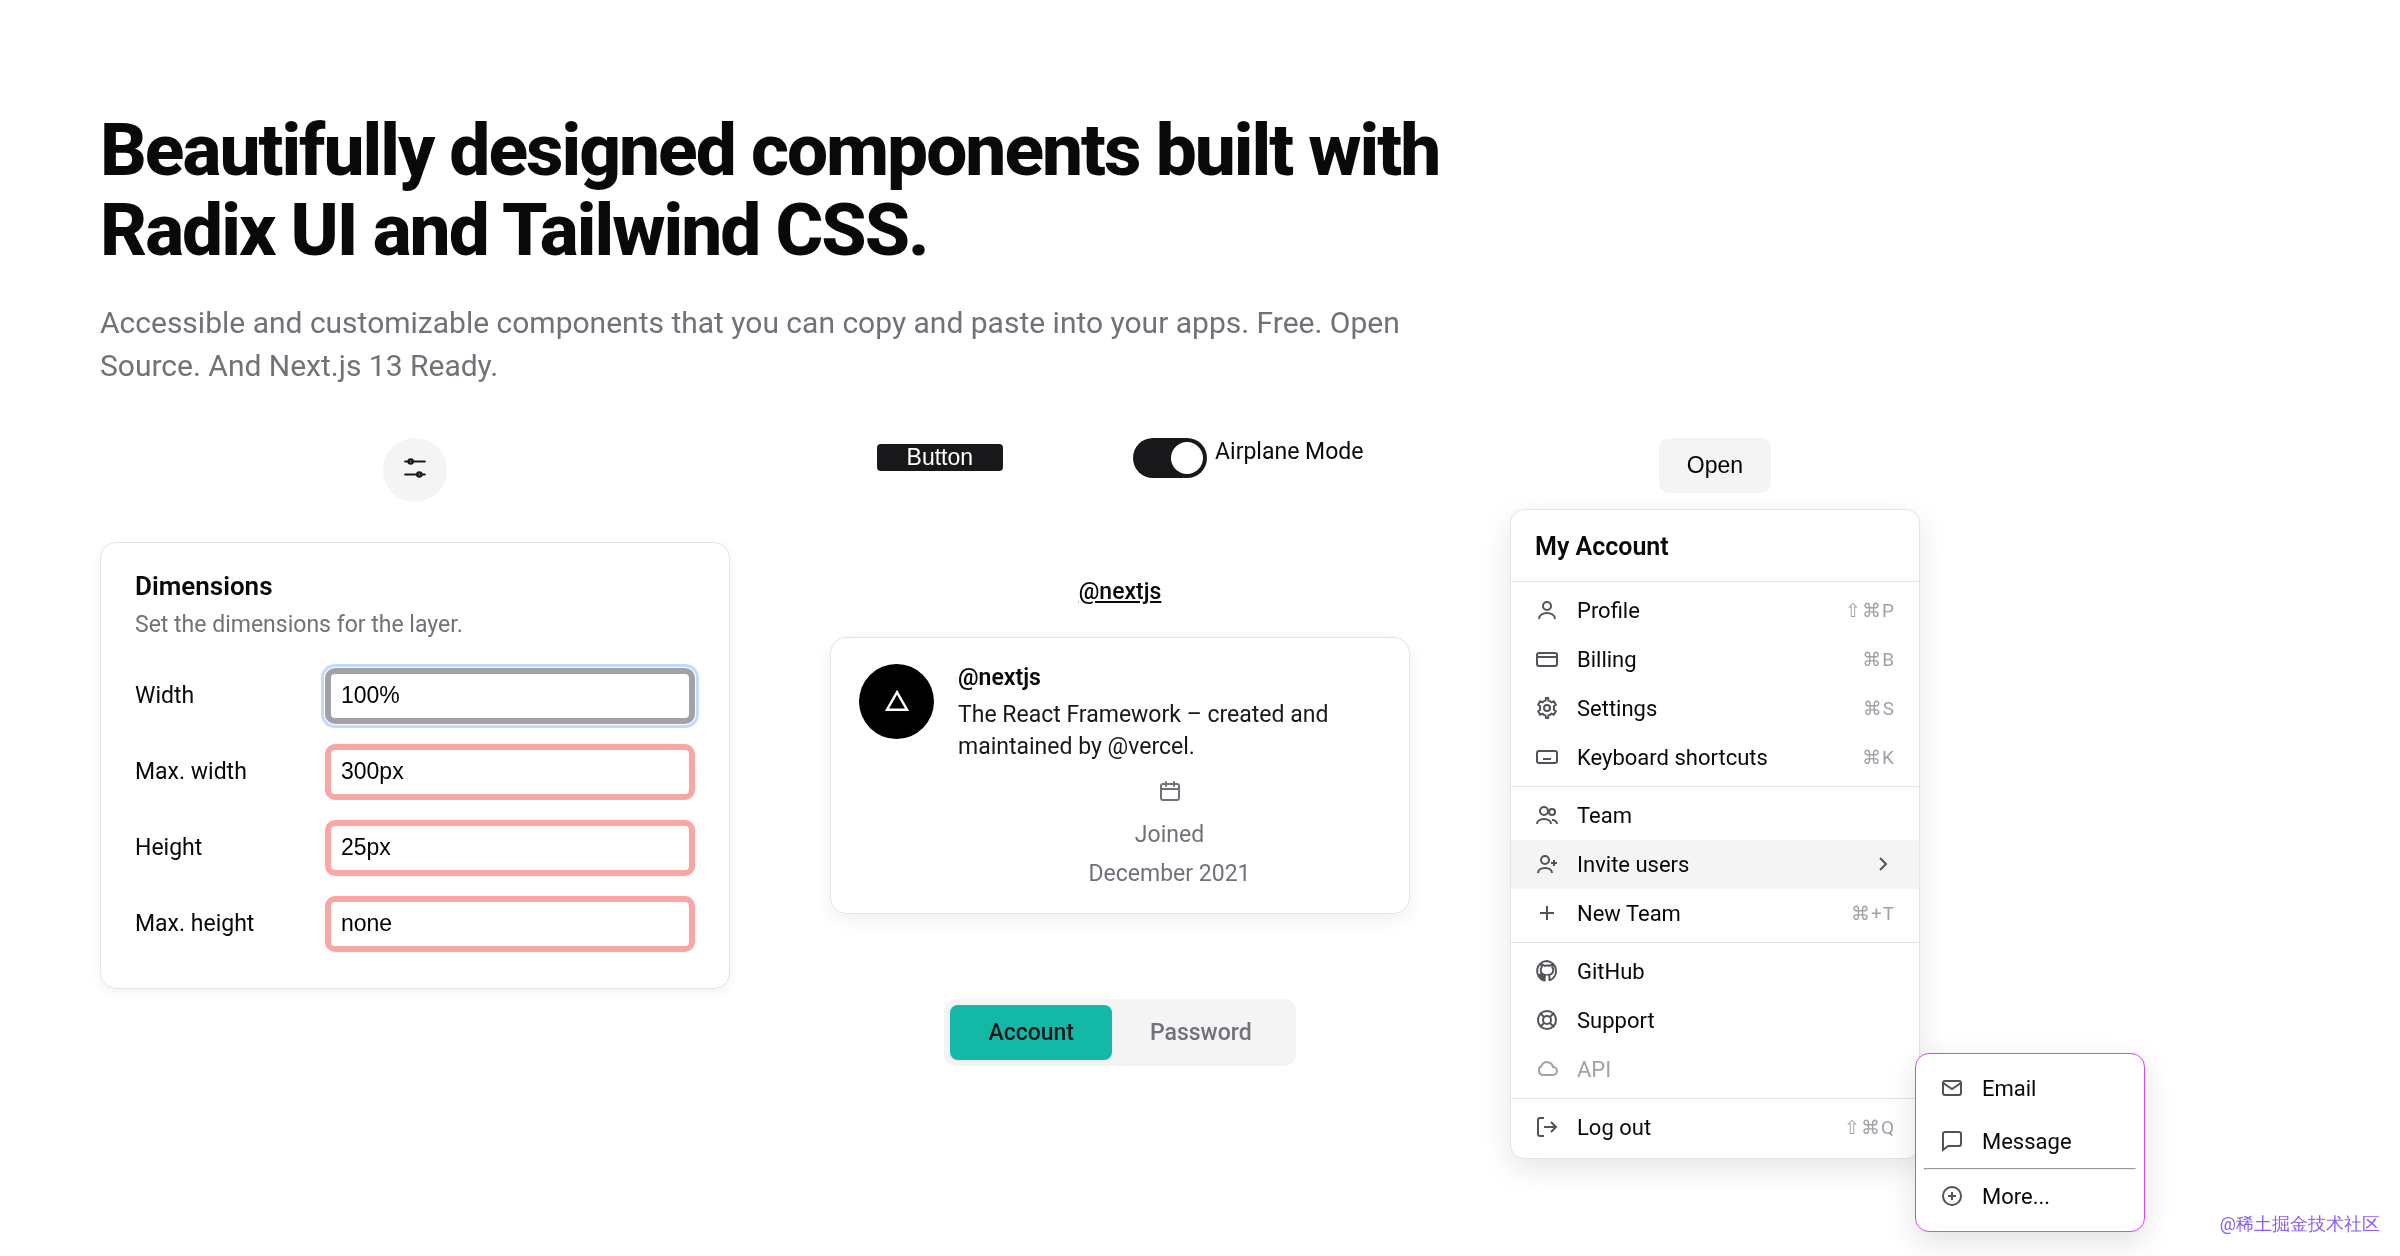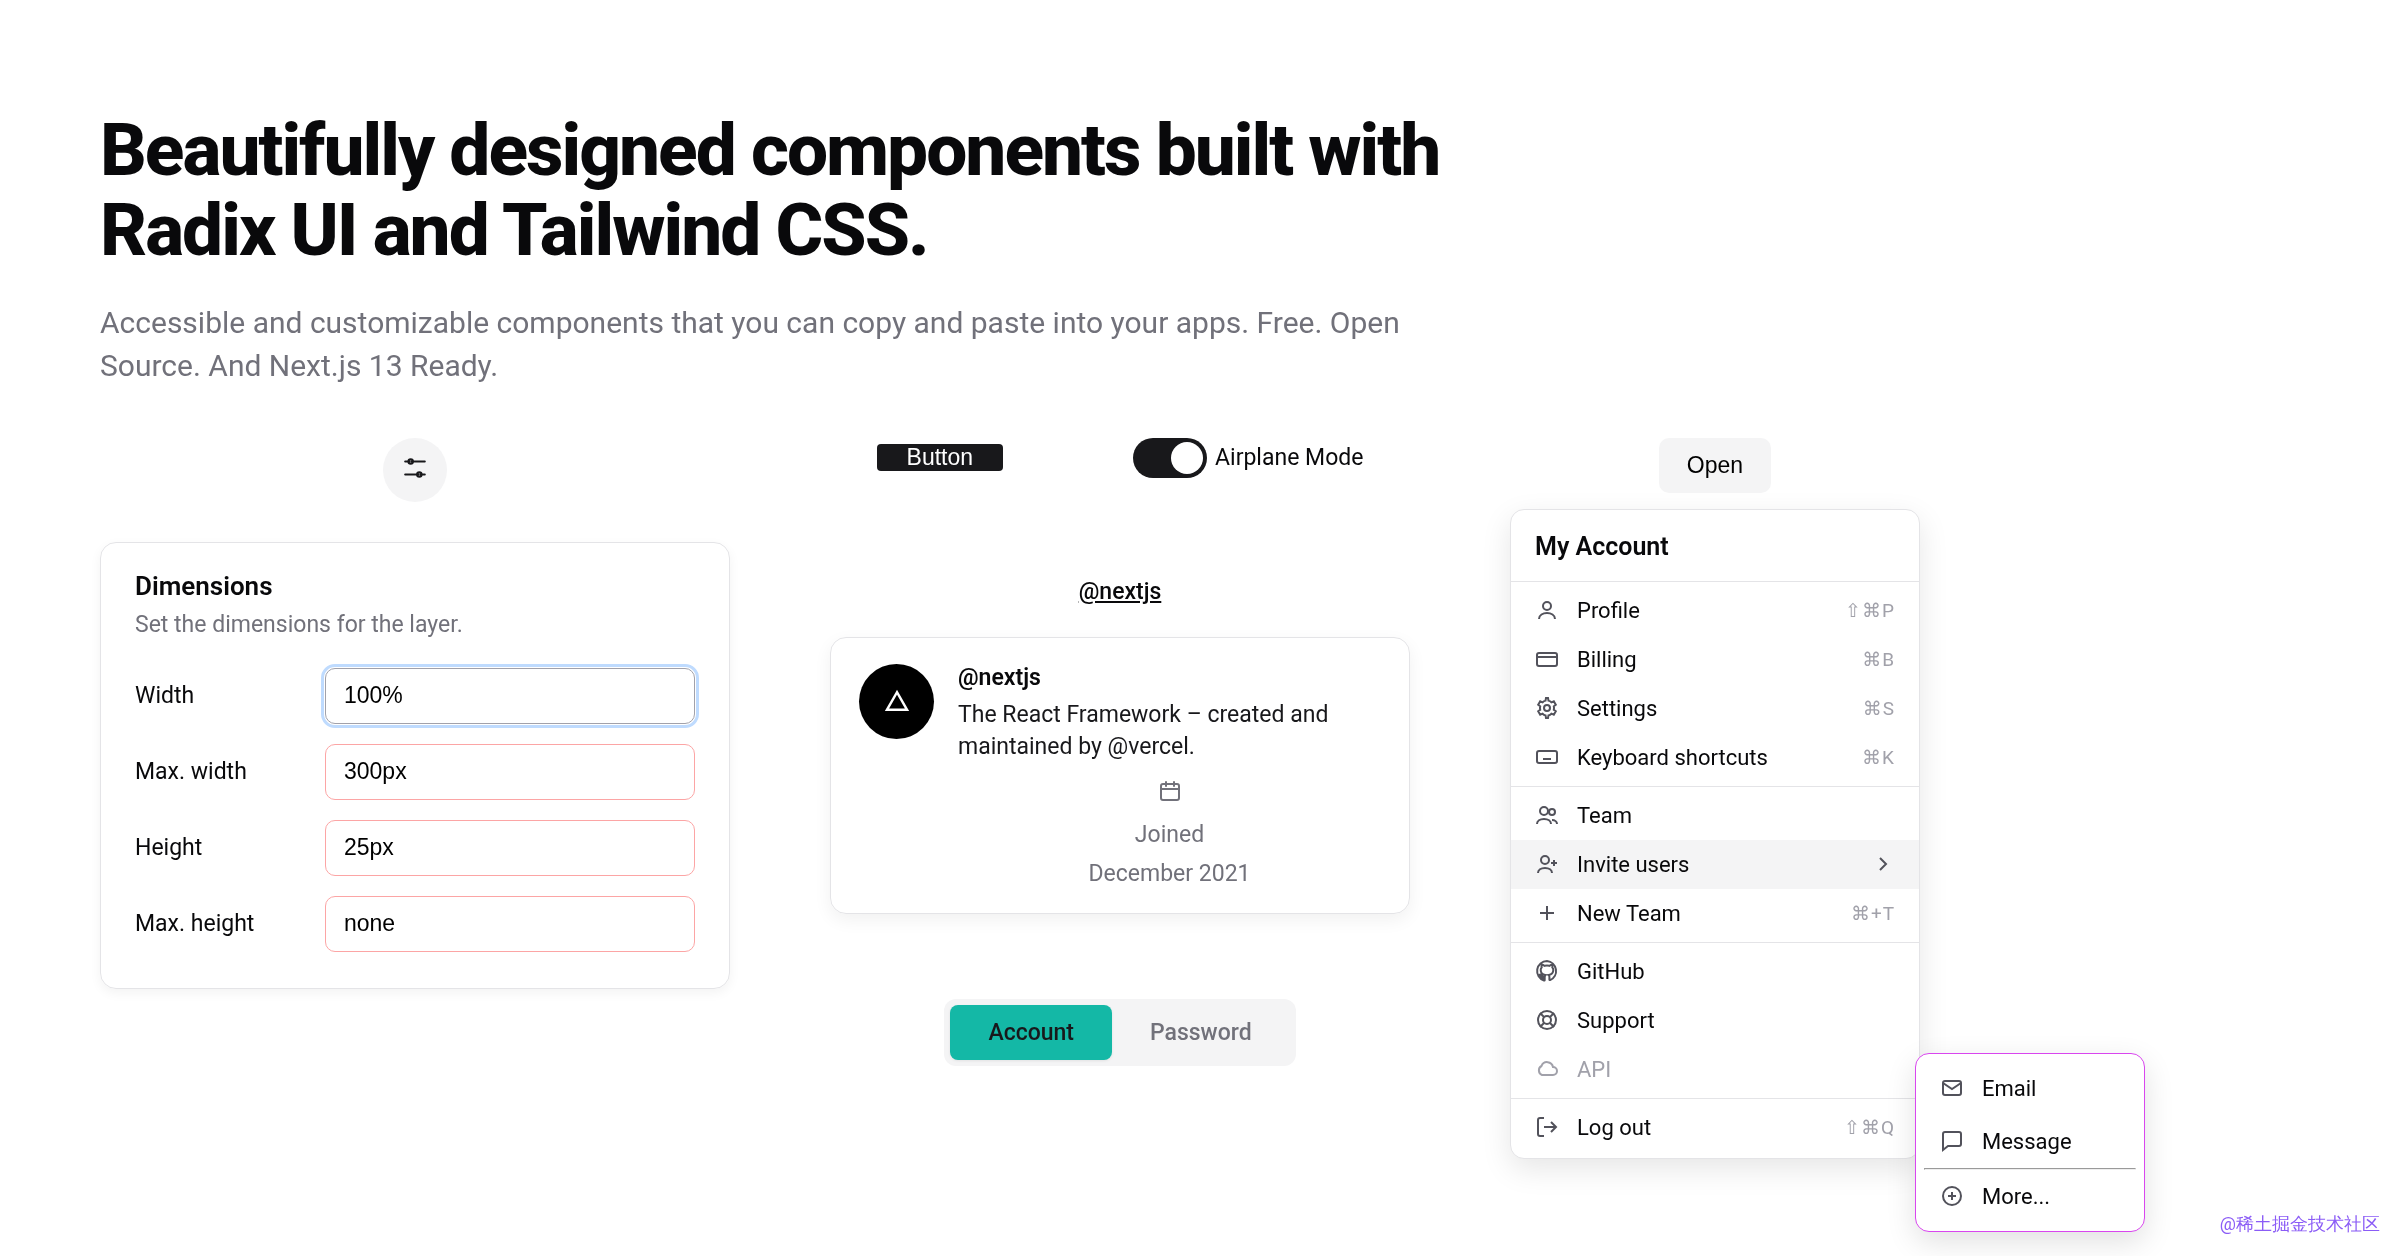--- a/index.html
+++ b/index.html
@@ -11,27 +11,27 @@
 .columns { display: flex; margin-top: 50px; gap: 100px; align-items: flex-start; }
 .col { display: flex; flex-direction: column; align-items: center; }
 
 
 .popover-trigger { width: 64px; height: 64px; border-radius: 50%; background: #f4f4f5; display: flex; align-items: center; justify-content: center; border: none; cursor: pointer; }
 .dims-card { margin-top: 40px; width: 630px; border: 1px solid #e4e4e7; border-radius: 16px; padding: 28px 34px 36px; box-shadow: 0 4px 12px rgba(0,0,0,.05); }
 .dims-title { font-size: 26px; font-weight: 600; margin-bottom: 10px; }
 .dims-desc { font-size: 23px; color: #71717a; margin-bottom: 30px; }
 .dims-row { display: grid; grid-template-columns: 190px 1fr; align-items: center; margin-bottom: 20px; }
 .dims-row label { font-size: 23px; }
-.dims-row input { height: 56px; border: 1px solid #fca5a5; border-radius: 10px; padding: 0 18px; font-size: 23px; width: 100%; }
+.dims-row input { height: 56px; border: 6px solid #fca5a5; border-radius: 10px; padding: 0 10px; font-size: 23px; width: 100%; }
 .dims-row input.focused { outline: 3px solid #bfdbfe; outline-offset: 1px; border-color: #a1a1aa; }
 
 
 .btn-primary { background: #18181b; color: #fff; padding: 0 30px; border: none; border-radius: 4px; font-size: 23px; font-weight: 500; cursor: pointer; }
 .mid-top { display: flex; align-items: center; gap: 130px; }
-.switch-row { display: flex; align-items: center; gap: 8px; }
+.switch-row { display: flex; gap: 8px; }
 .switch { width: 74px; height: 40px; border-radius: 999px; background: #18181b; position: relative; cursor: pointer; }
 .switch .thumb { position: absolute; width: 32px; height: 32px; background: #fff; border-radius: 50%; top: 4px; right: 4px; }
 .switch-label { font-size: 23px; }
 .hover-link { margin-top: 100px; font-size: 23px; text-decoration: underline; font-weight: 500; }
 .hover-card { margin-top: 32px; width: 580px; border: 1px solid #e4e4e7; border-radius: 16px; padding: 26px 28px; display: flex; gap: 24px; box-shadow: 0 6px 18px rgba(0,0,0,.06); }
 .avatar { width: 75px; height: 75px; background: #000; border-radius: 50%; display: flex; align-items: center; justify-content: center; flex-shrink: 0; }
 .avatar svg { width: 30px; height: 30px; }
 .hov-title { font-size: 23px; font-weight: 600; margin-bottom: 8px; }
 .hov-desc { font-size: 23px; color: #18181b; line-height: 1.4; margin-bottom: 16px; }
 .hov-joined { display: flex; align-items: center; gap: 12px; color: #71717a; font-size: 23px; flex-direction: column; }

